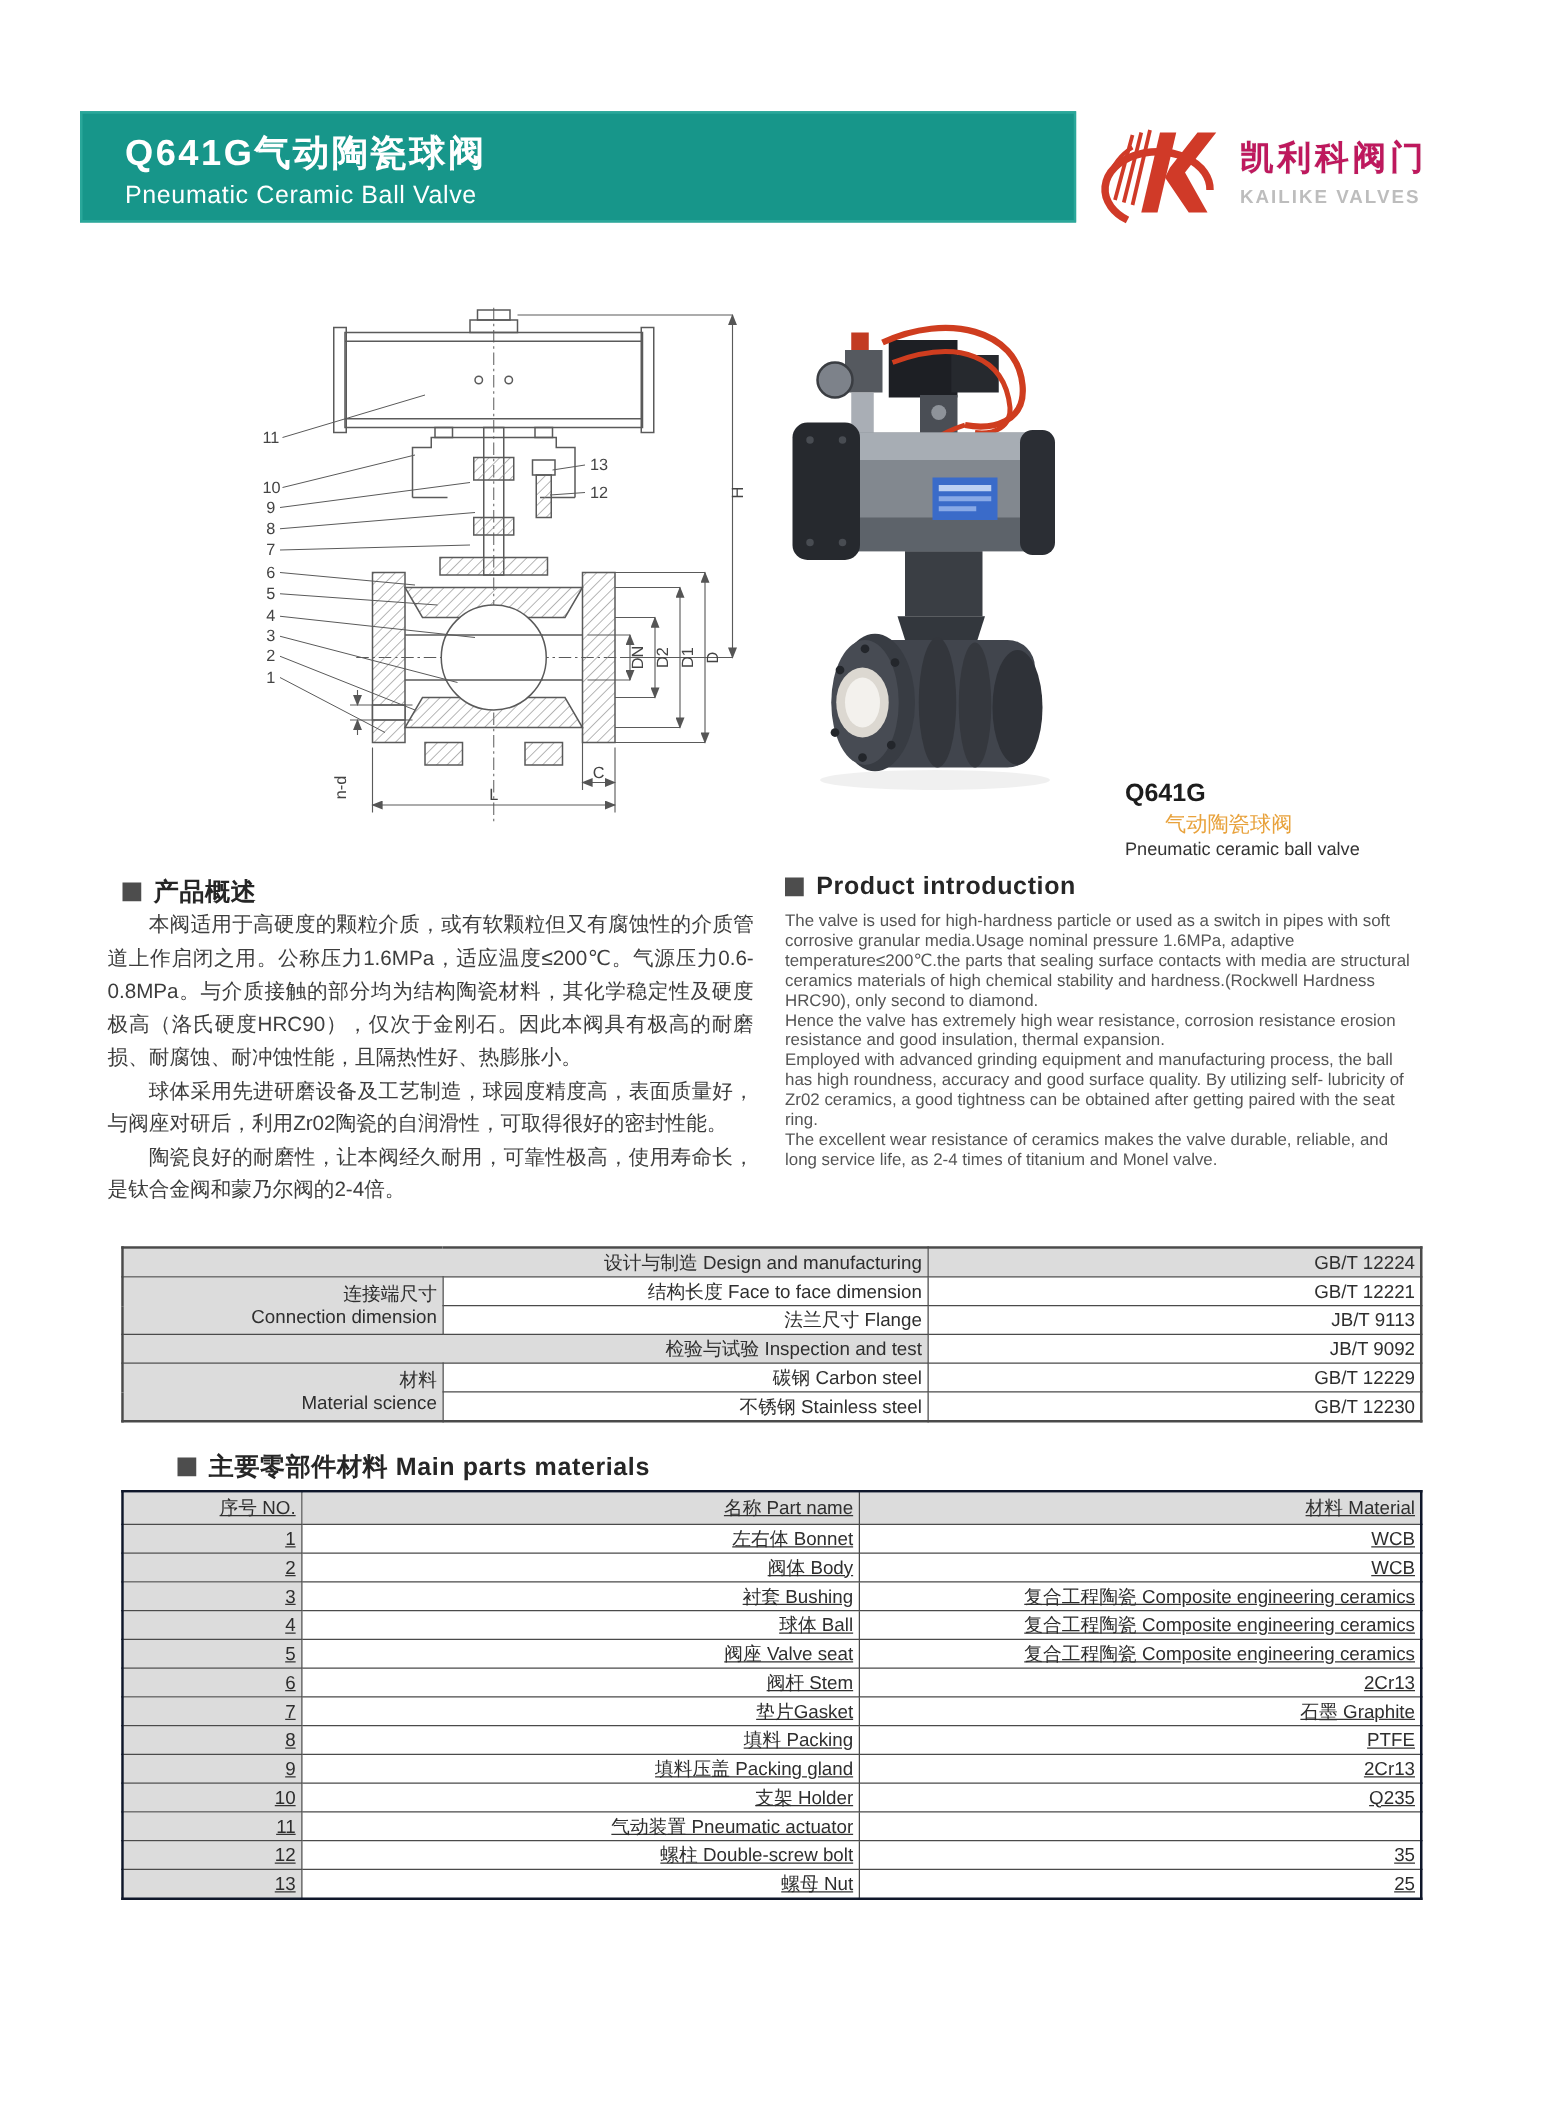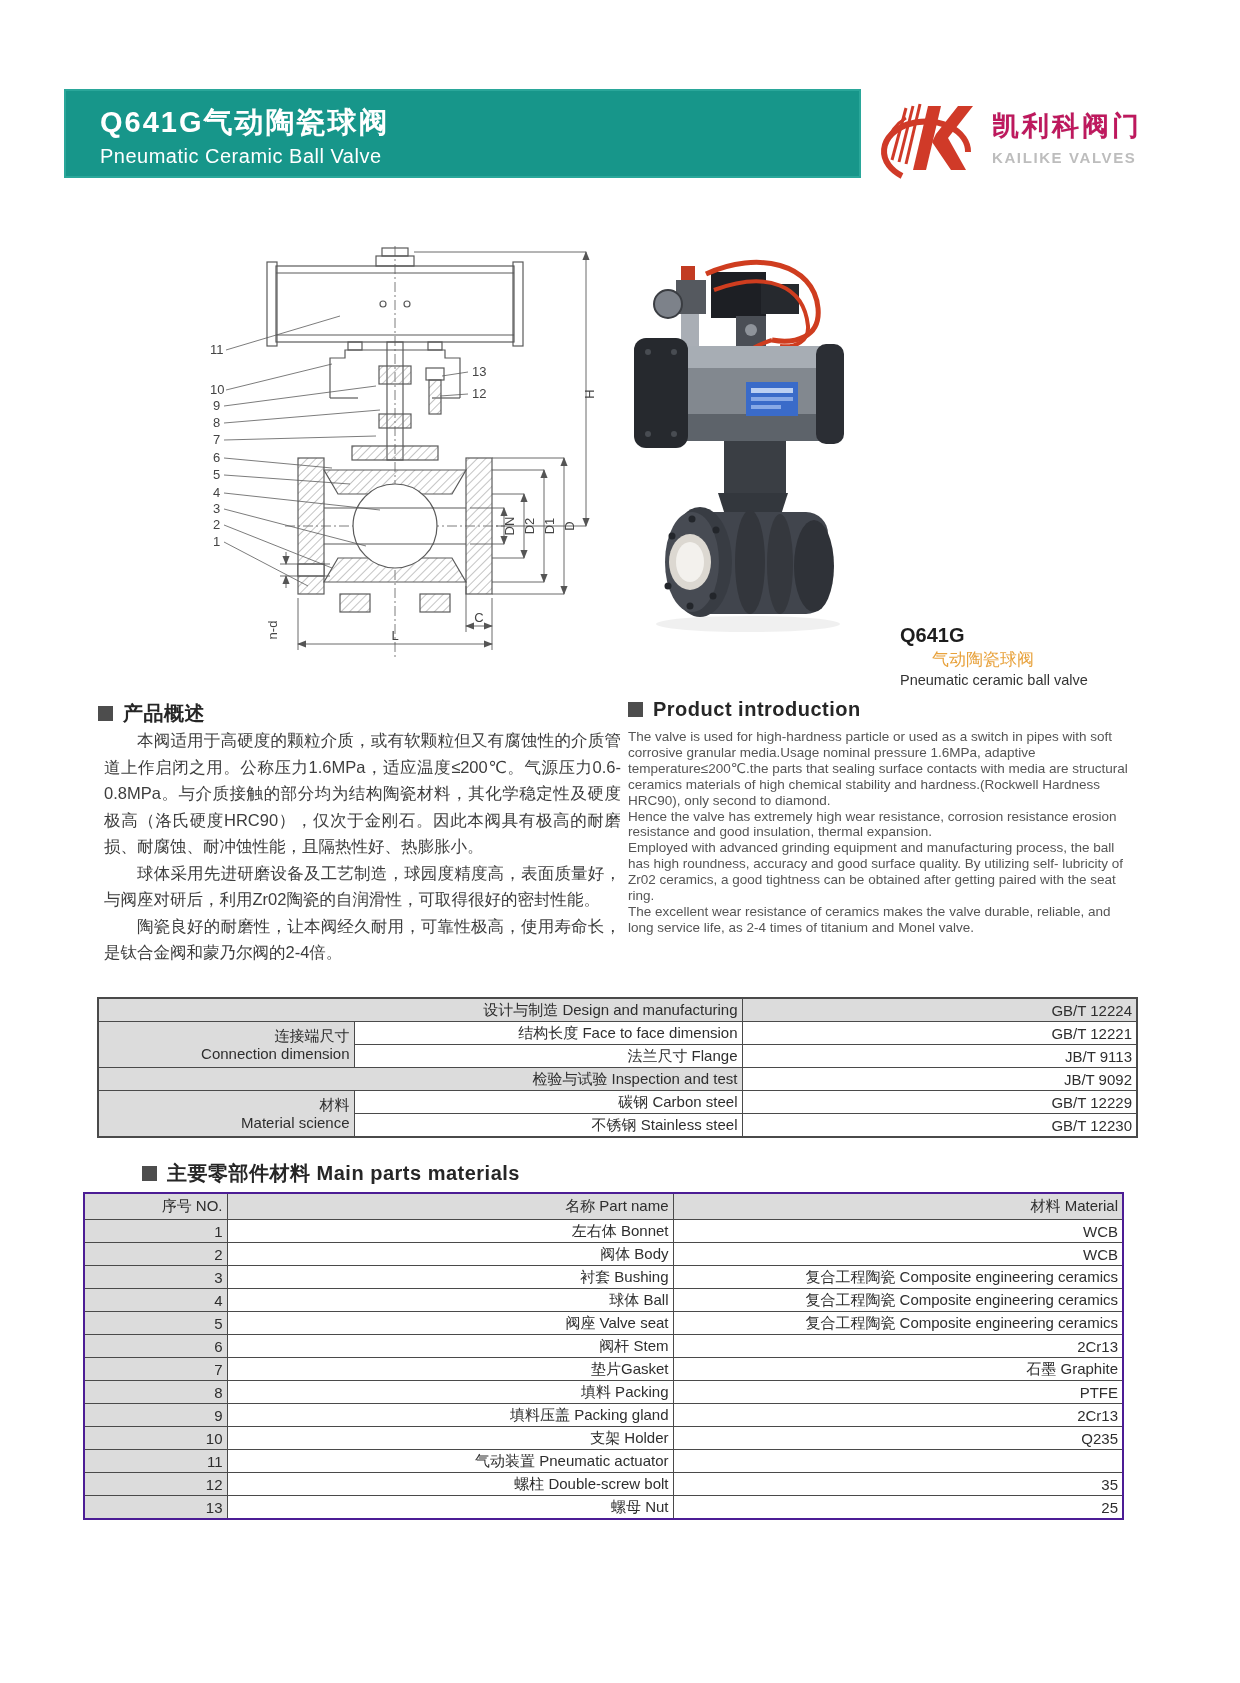--- a/index.html
+++ b/index.html
@@ -21,34 +21,34 @@
   .photo{position:absolute;left:618px;top:246px;width:255px;height:390px;}
   .caption{position:absolute;left:900px;top:624px;width:240px;line-height:1.15;}
   .caption .m{font-size:20px;font-weight:bold;color:#1d1d1d;}
   .caption .c{font-size:17px;color:#e8a23c;margin-top:3px;margin-left:32px;}
   .caption .e{font-size:14.5px;color:#333;margin-top:2px;}
   
   .sec-head{position:absolute;display:flex;align-items:center;gap:10px;}
   .sec-head .sq{width:15px;height:15px;background:#4d4d4d;flex:0 0 auto;}
   .sec-head .tx{font-size:20px;font-weight:bold;color:#262626;letter-spacing:0.5px;}
   
-  .overview-text{position:absolute;left:104px;top:727px;width:517px;font-size:16.5px;
+  .overview-text{position:absolute;left:86px;top:727px;width:517px;font-size:16.5px;
                  line-height:26.5px;color:#3d3d3d;text-align:justify;}
   .overview-text p{margin:0;text-indent:2em;}
   .intro-text{position:absolute;left:628px;top:729px;width:509px;font-size:13.5px;
               line-height:15.9px;color:#555;}
   .intro-text p{margin:0;}
   
   table.grid{border-collapse:collapse;table-layout:fixed;background:#fff;}
   table.grid td,table.grid th{border:1px solid #4a4a4a;text-align:right;vertical-align:middle;
       padding:0 4px;font-size:15px;font-weight:normal;color:#2e2e2e;background:#ffffff;overflow:hidden;}
   table.grid .gray{background:#dcdcdc;}
   .spec-table{position:absolute;left:97px;top:997px;width:1039px;border:2px solid #4a4a4a;}
   .spec-table td{height:22px;}
-  .parts-table{position:absolute;left:83px;top:1192px;width:1039px;border:2px solid #4c1d95;}
+  .parts-table{position:absolute;left:97px;top:1192px;width:1039px;border:2px solid #0f172a;text-decoration:underline;}
   .parts-table td,.parts-table th{height:22px;}
   .parts-table thead th{height:25px;background:#dcdcdc;}
   .two-line{line-height:1.2;}
   svg text{font-family:"Liberation Sans","DejaVu Sans",sans-serif;}
 </style>
 </head>
 <body>
 
 <div class="page">
 

